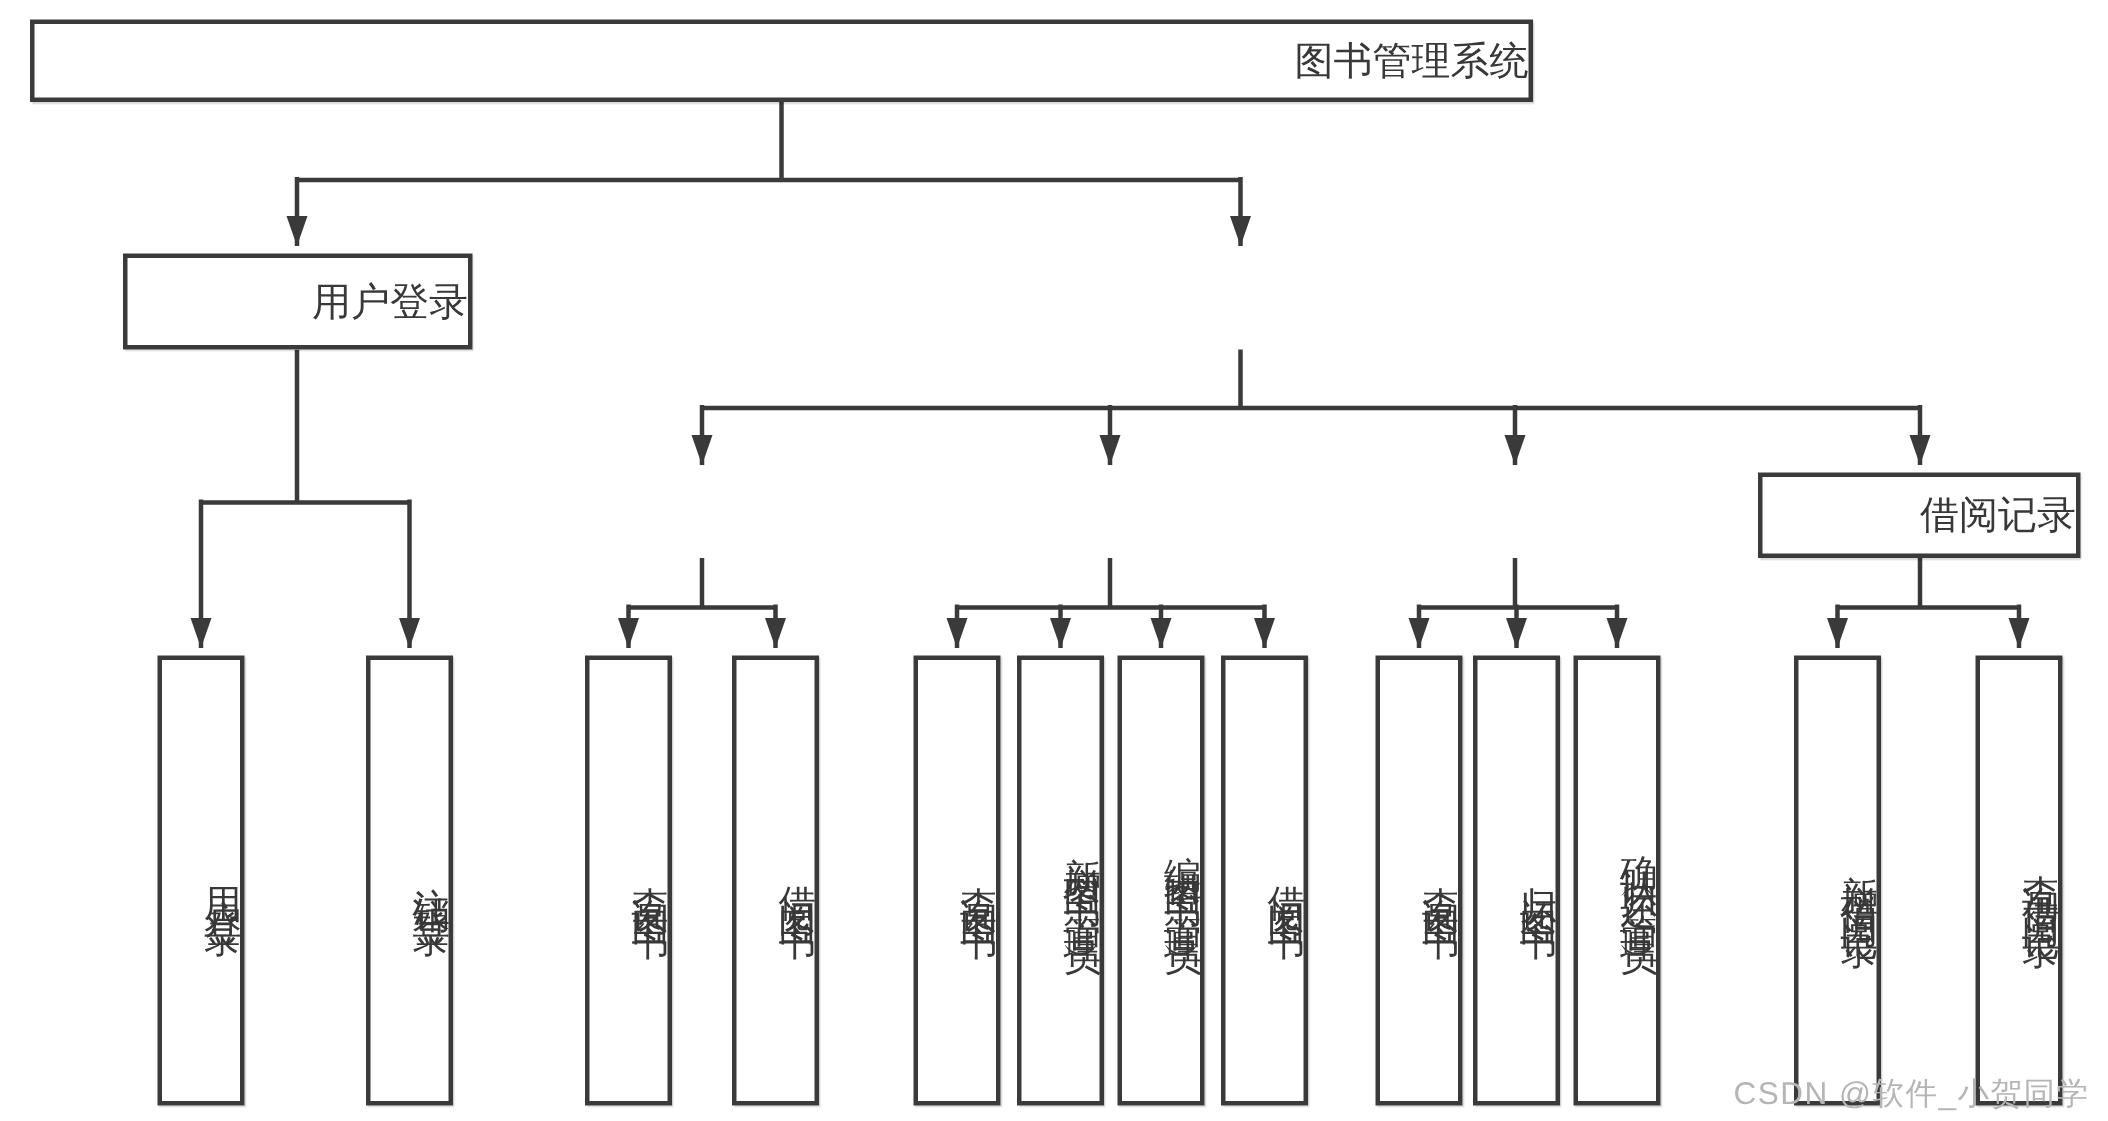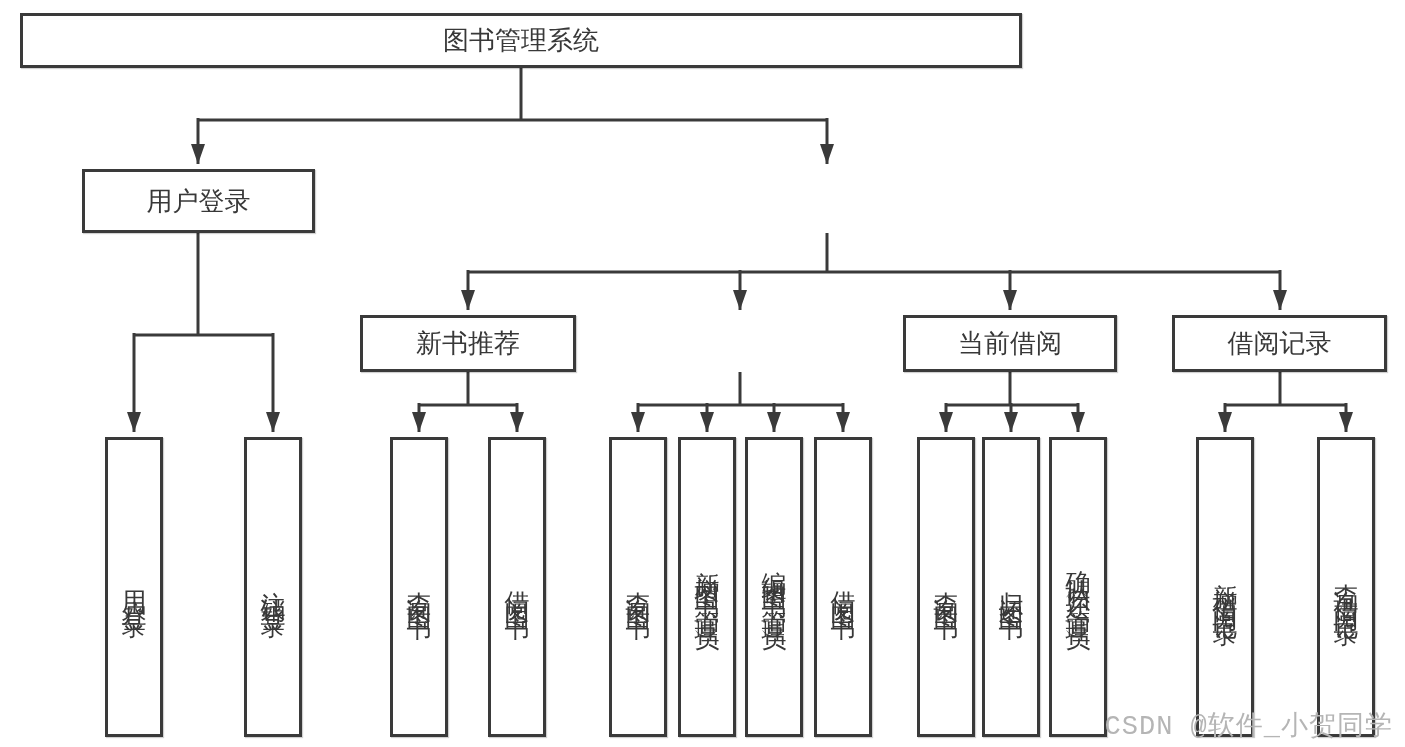--- a/index.html
+++ b/index.html
@@ -17,43 +17,42 @@
     width: 1405px; height: 747px;
     z-index: 0;
   }
   .node {
     position: absolute;
     background: #ffffff;
     border: 3px solid #3a3a3a;
     box-sizing: border-box;
     display: flex;
     align-items: center;
-    justify-content: center;
+    justify-content: flex-end;
     color: #383838;
     font-size: 26px;
     z-index: 1;
     box-shadow: 1px 1px 1px rgba(0,0,0,0.18);
   }
   .leaf span {
     writing-mode: vertical-rl;
     text-orientation: mixed;
     font-size: 25px;
     letter-spacing: 8px;
     line-height: 1;
     white-space: nowrap;
   }
   .watermark {
     position: absolute;
     right: 12px;
     bottom: 4px;
-    font-size: 27px;
+    font-size: 21px;
     color: #b5b5b5;
     z-index: 5;
     letter-spacing: 1px;
-    font-family: Liberation Mono, monospace;
   }
 </style>
 </head>
 <body>
 
 <div id="canvas">
 
   <svg id="connectors" viewBox="0 0 1405 747" xmlns="http://www.w3.org/2000/svg">
     <defs>
       <marker id="arr" markerUnits="userSpaceOnUse" markerWidth="22" markerHeight="16" refX="20" refY="7" orient="auto">
@@ -119,26 +118,20 @@
   </svg>
 
   <div class="node" style="left:20px;top:13px;width:1002px;height:55px">
     <span>图书管理系统</span>
   </div>
 
   <div class="node" style="left:82px;top:169px;width:233px;height:64px">
     <span>用户登录</span>
   </div>
 
-  <div class="node" style="left:360px;top:315px;width:216px;height:57px">
-    <span>新书推荐</span>
-  </div>
-  <div class="node" style="left:903px;top:315px;width:214px;height:57px">
-    <span>当前借阅</span>
-  </div>
   <div class="node" style="left:1172px;top:315px;width:215px;height:57px">
     <span>借阅记录</span>
   </div>
 
   <div class="node leaf" style="left:105px;top:437px;width:58px;height:300px">
     <span>用户登录</span>
   </div>
   <div class="node leaf" style="left:244px;top:437px;width:58px;height:300px">
     <span>注销登录</span>
   </div>

